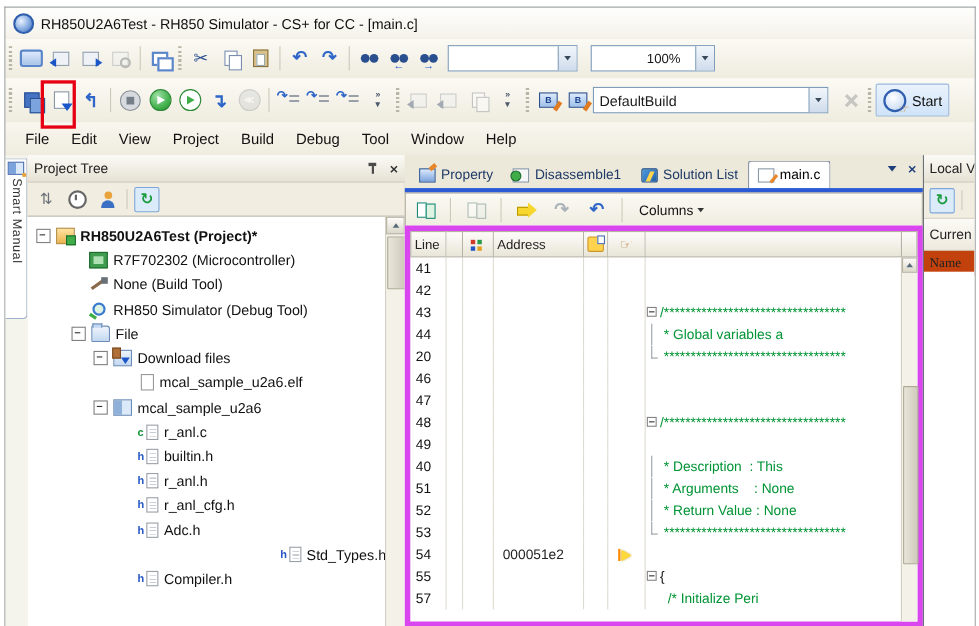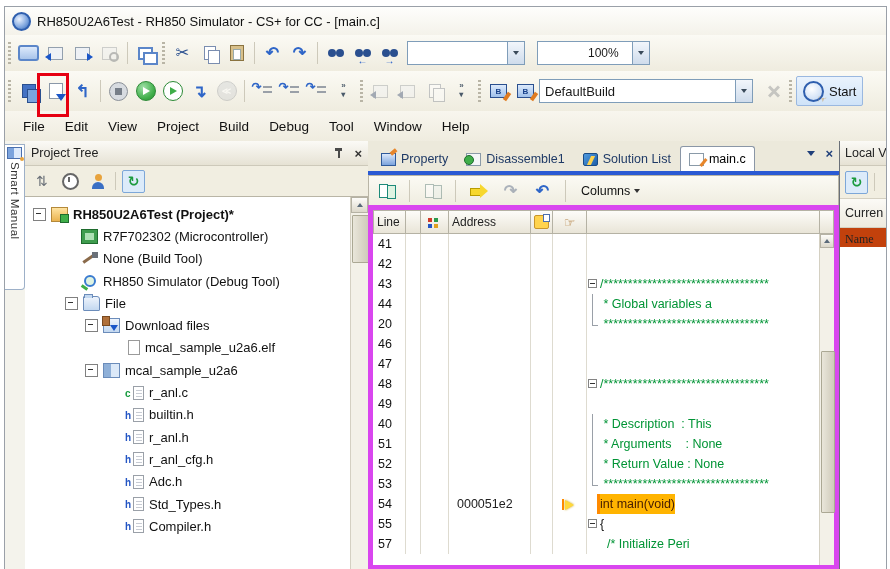--- a/index.html
+++ b/index.html
@@ -519,21 +519,21 @@
               <span class="tico h-file"></span>
               <span class="tlabel">r_anl_cfg.h</span>
             </div>
 
             <div class="trow" style="padding-left: 100px;">
 
               <span class="tico h-file"></span>
               <span class="tlabel">Adc.h</span>
             </div>
 
-            <div class="trow" style="padding-left: 100px;">
+            <div class="trow" style="padding-left: 100px; justify-content: flex-end;">
 
               <span class="tico h-file"></span>
               <span class="tlabel">Std_Types.h</span>
             </div>
 
             <div class="trow" style="padding-left: 100px;">
 
               <span class="tico h-file"></span>
               <span class="tlabel">Compiler.h</span>
             </div>
@@ -789,21 +789,20 @@
               <span class="ccell c-line">54</span>
               <span class="ccell c-c2"></span>
               <span class="ccell c-c3"></span>
               <span class="ccell c-addr">000051e2</span>
               <span class="ccell c-c5"></span>
               <span class="ccell c-c6">
                 <span class="pcmark arrow"></span>
               </span>
               <span class="ccell c-code">
                 <span class="fold"></span>
-                <span class="ctext exec">int main(void)</span>
               </span>
             </div>
 
             <div class="crow">
               <span class="ccell c-line">55</span>
               <span class="ccell c-c2"></span>
               <span class="ccell c-c3"></span>
               <span class="ccell c-addr"></span>
               <span class="ccell c-c5"></span>
               <span class="ccell c-c6"></span>

